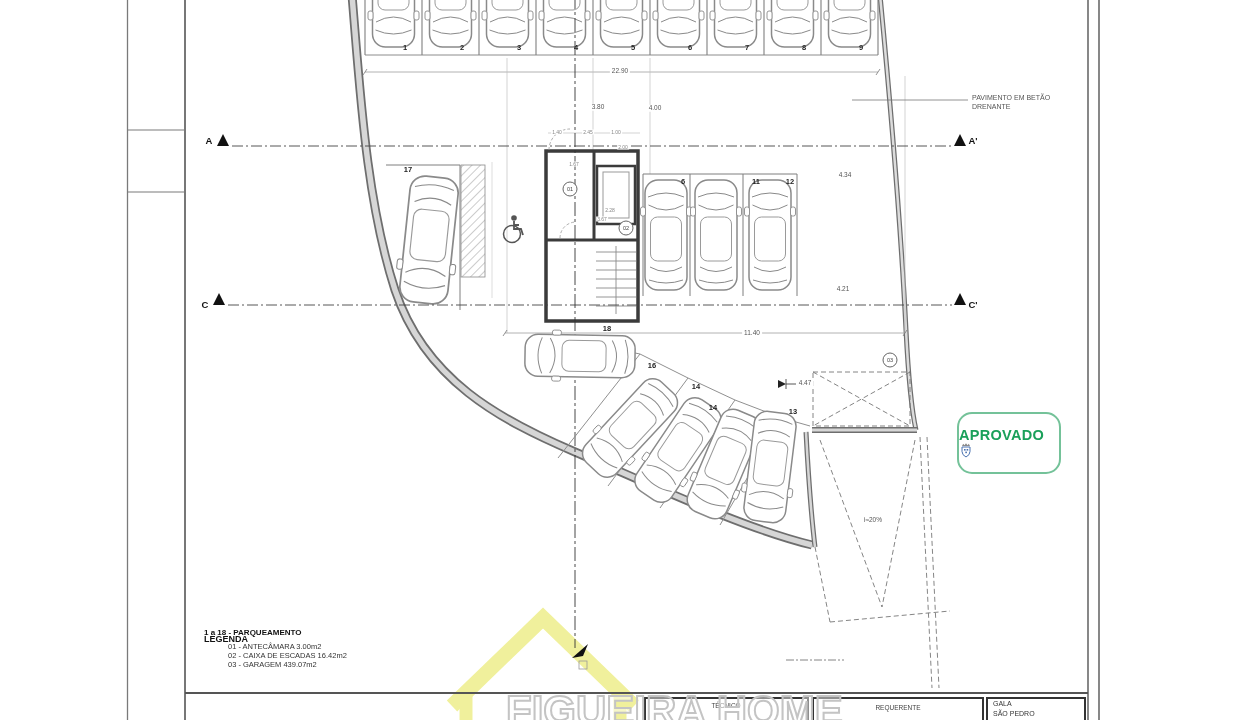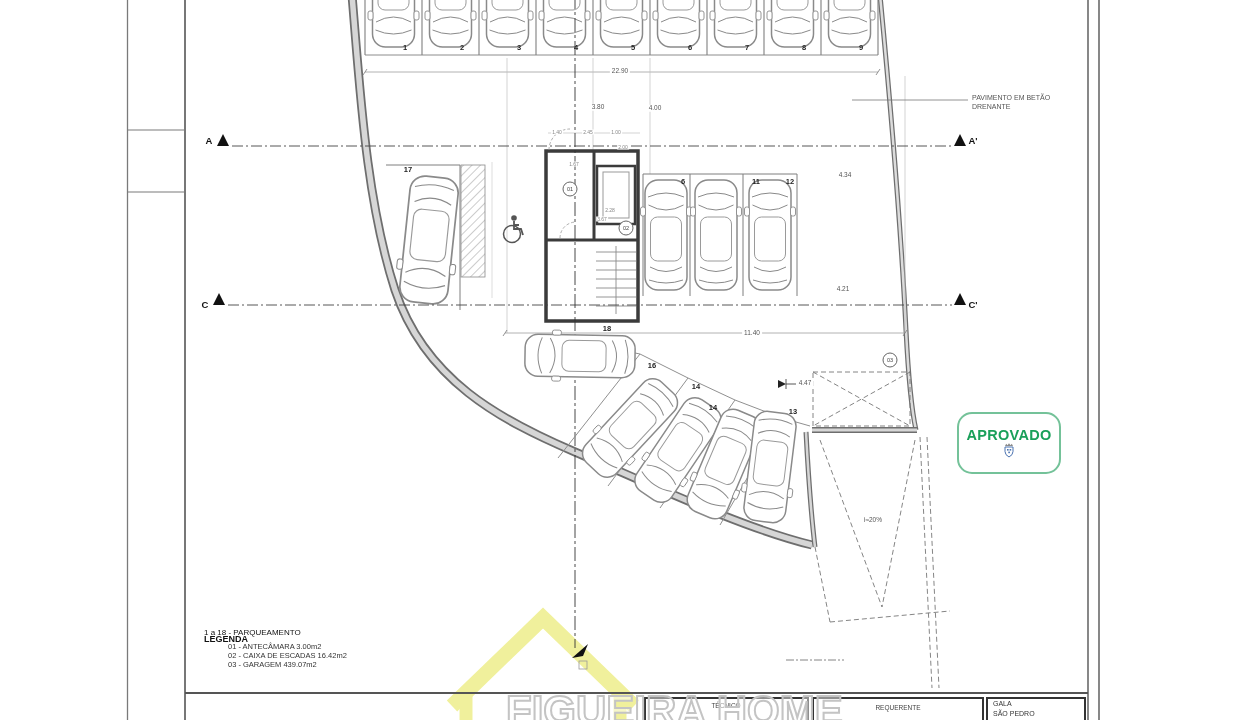--- a/index.html
+++ b/index.html
@@ -10,27 +10,27 @@
   .tl{position:absolute;white-space:nowrap;transform:none;}
   .pnum{font-size:7.5px;font-weight:bold;color:#222;}
   .dim{font-size:6.5px;color:#555;background:#fff;padding:0 2px;line-height:1;}
   .micro{font-size:5px;color:#888;background:#fff;padding:0 1px;line-height:1;}
   .sec{font-size:9.5px;color:#111;font-weight:600;}
   .bubble{position:absolute;width:13px;height:13px;border:1px solid #666;border-radius:50%;
           font-size:5.5px;color:#444;display:flex;align-items:center;justify-content:center;
           transform:translate(-50%,-50%);background:#fff;line-height:1;}
   .note{font-size:7px;color:#555;line-height:1.3;}
   .legend-title{font-size:9px;font-weight:bold;color:#111;}
-  .legend-sub{font-size:8px;font-weight:normal;color:#111;}
+  .legend-sub{font-size:8px;font-weight:bold;color:#111;}
   .legend-item{font-size:7.5px;color:#333;padding-left:24px;}
   .tb-label{font-size:6.5px;color:#444;}
   .tb-loc{font-size:7px;color:#333;}
   .stamp{position:absolute;left:957px;top:412px;width:100px;height:58px;
          border:2.5px solid #74c299;border-radius:15px;display:flex;flex-direction:column;
-         align-items:center;justify-content:center;background:rgba(255,255,255,.85);}
+         justify-content:center;background:rgba(255,255,255,.85);}
   .stamp-text{font-size:14.5px;font-weight:bold;color:#1aa05a;letter-spacing:.3px;line-height:1;}
   .wm-text{position:absolute;left:506px;top:687px;font-size:42px;font-weight:bold;
            letter-spacing:0;color:rgba(255,255,255,.45);-webkit-text-stroke:2px #c4c4c4;
            white-space:nowrap;z-index:8;}
 </style>
 </head>
 <body>
 
 <svg class="layer" width="1240" height="720" viewBox="0 0 1240 720">
   <g stroke="#f0f097" fill="none" opacity="0.95">

